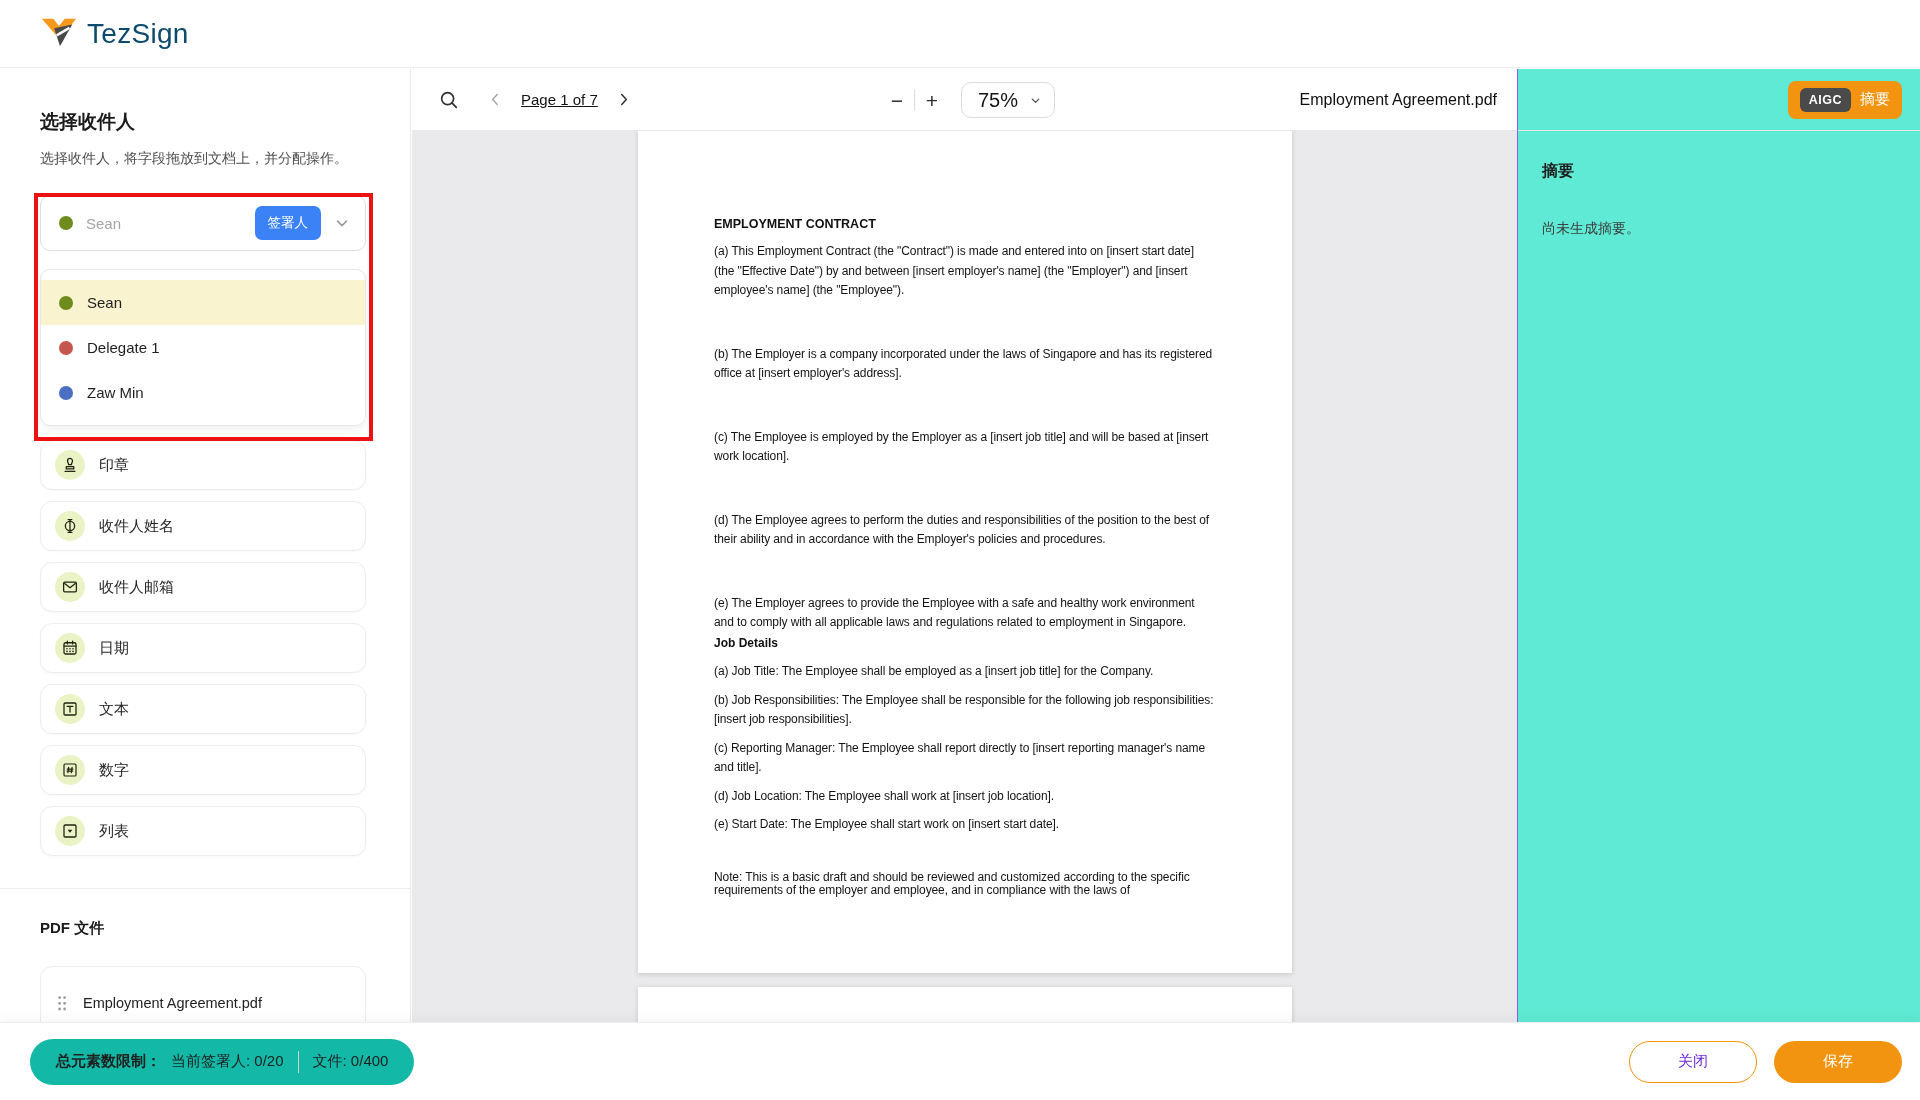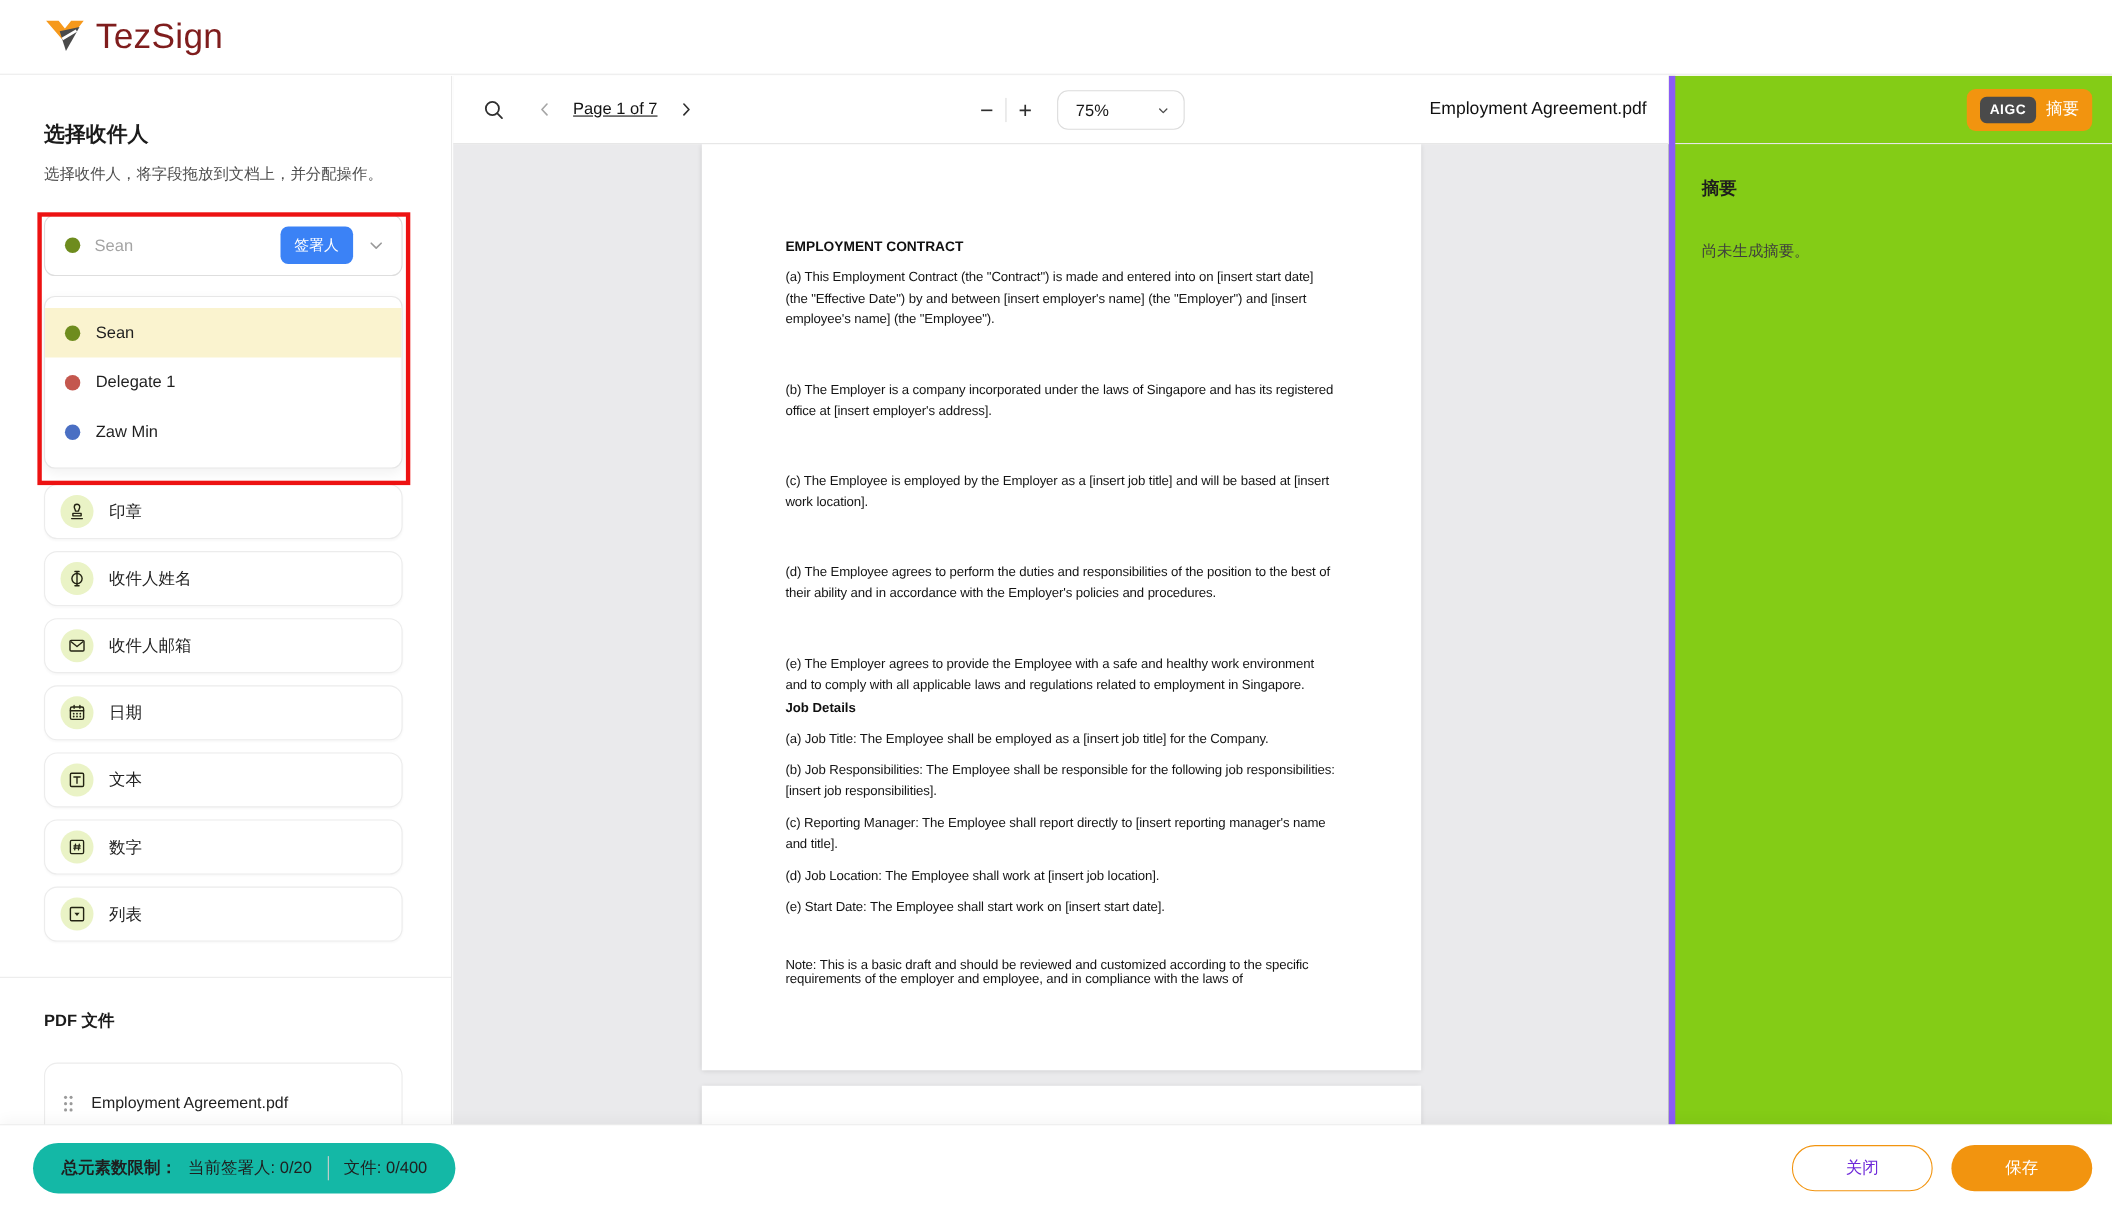--- a/index.html
+++ b/index.html
@@ -4,21 +4,21 @@
 <style>
   * { box-sizing: border-box; }
   html,body { margin:0; padding:0; }
   body {
     width:1920px; height:1100px; position:relative; overflow:hidden;
     background:#ffffff; font-family:"Liberation Sans", sans-serif; color:#1d1d1d;
   }
   
   .app-header { position:absolute; top:0; left:0; right:0; height:68px;
     border-bottom:1px solid #ececec; display:flex; align-items:center; padding-left:40px; background:#fff; z-index:4; }
-  .logo-text { font-size:32px; color:#7f1d1d; margin-left:9px; letter-spacing:.3px; }
+  .logo-text { font-size:28px; color:#0c4a6e; margin-left:9px; letter-spacing:.3px; }
 
   
   .sidebar { position:absolute; top:69px; left:0; width:411px; bottom:0;
     border-right:1px solid #e9e9e9; padding:40px 44px 0 40px; background:#fff; }
   .sidebar-title { font-size:19px; font-weight:bold; color:#1b1b1b; }
   .sidebar-desc { font-size:14px; color:#4e4e4e; line-height:22px; margin-top:12px; }
   .red-annotation { position:absolute; left:34px; top:124px; width:339px; height:248px;
     border:4px solid #ED1212; z-index:6; pointer-events:none; }
 
   .recipient-select { margin-top:26px; height:56px; border:1px solid #dedede; border-radius:10px;
@@ -53,39 +53,39 @@
   
   .viewer { position:absolute; top:69px; left:412px; width:1105px; bottom:0; background:#eaeaec; }
   .viewer-toolbar { height:62px; background:#fff; border-bottom:1px solid #e7e7e7;
     position:relative; display:flex; align-items:center; padding-left:26px; z-index:2; }
   .toolbar-left { display:flex; align-items:center; gap:13px; }
   .page-indicator { font-size:15px; color:#121212; margin:0 4px;text-decoration:underline; }
   .zoom-group { position:absolute; left:470px; top:0; height:62px; display:flex; align-items:center; }
   .zoom-btn { font-size:21px; color:#2e2e2e; background:none; border:none; width:30px; cursor:pointer;
     font-family:"Liberation Sans", sans-serif; line-height:1; }
   .zoom-sep { width:1px; height:22px; background:#dcdcdc; margin:0 2px; }
-  .zoom-select { margin-left:14px; border:1px solid #dcdcdc; border-radius:10px; height:36px; width:116px;
+  .zoom-select { margin-left:14px; border:1px solid #dcdcdc; border-radius:10px; height:36px; width:94px;
     display:flex; align-items:center; justify-content:space-between; padding:0 12px 0 16px;
-    font-size:15px; color:#161616; background:#fff; cursor:pointer; }
+    font-size:20px; color:#161616; background:#fff; cursor:pointer; }
   .doc-title { position:absolute; right:20px; font-size:16px; color:#101010; }
   .viewer-content { position:absolute; top:62px; left:0; right:0; bottom:0; overflow:hidden;text-decoration:underline; }
   .pdf-page { position:absolute; left:226px; top:0; width:654px; height:842px; background:#fff;
     box-shadow:0 1px 5px rgba(0,0,0,.16); padding:86px 77px 0 76px; }
   .pdf-page-2 { position:absolute; left:226px; top:856px; width:654px; height:320px; background:#fff;
     box-shadow:0 1px 5px rgba(0,0,0,.16); }
   .doc-heading { font-size:12.5px; font-weight:bold; color:#101010; margin:0 0 11px; }
   .doc-p { font-size:12px; line-height:19.5px; color:#141414; margin:0 0 44px; letter-spacing:-.1px; }
   .doc-p.tight { margin-bottom:1px; }
   .job-heading { font-size:12px; font-weight:bold; color:#101010; margin:0 0 9px; line-height:19.5px; }
   .job-p { font-size:12px; line-height:19.5px; color:#141414; margin:0 0 9px; letter-spacing:-.1px; }
   .doc-note { font-size:12px; line-height:13px; color:#141414; margin:36px 0 0; letter-spacing:-.1px; }
 
   
   .summary-panel { position:absolute; top:69px; left:1517px; right:0; bottom:0;
-    background:#84cc16; border-left:6px solid #8b5cf6; }
+    background:#5eead4; border-left:1px solid #8b5cf6; }
   .panel-header { height:62px; border-bottom:1px solid #e7e7e7; display:flex; align-items:center;
     justify-content:flex-end; padding-right:18px; }
   .aigc-button { background:#F2940F; border:none; border-radius:8px; height:38px; display:flex;
     align-items:center; gap:9px; padding:0 12px; cursor:pointer; }
   .aigc-badge { background:#4a4a4a; color:#fff; font-size:12.5px; font-weight:bold;
     padding:5px 9px; border-radius:6px; letter-spacing:.5px; }
   .aigc-label { color:#fff; font-size:15px; }
   .panel-body { padding:30px 24px; }
   .panel-title { font-size:16px; font-weight:bold; color:#1e1e1e; }
   .panel-empty { font-size:14px; color:#3e3e3e; margin-top:38px; }

